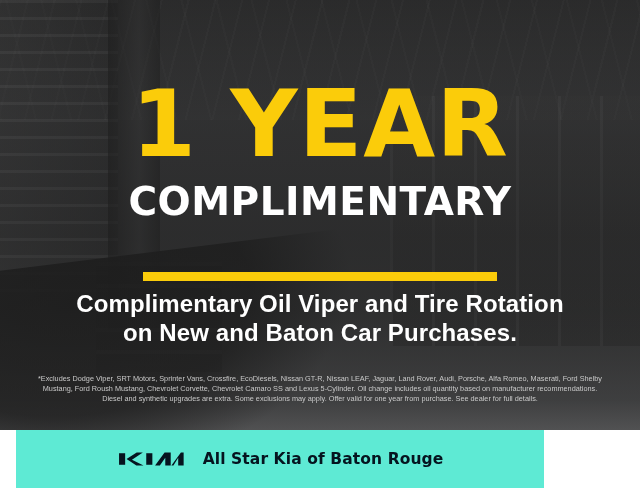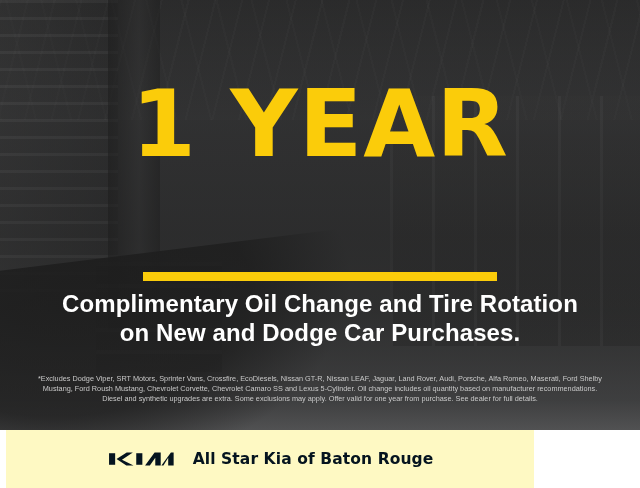--- a/index.html
+++ b/index.html
@@ -159,25 +159,25 @@
     font-family: "Liberation Sans", sans-serif;
     font-size: 7.3px;
     line-height: 10.2px;
     text-align: center;
   }
   .disclaimer div { white-space: nowrap; }
 
   
   .footer {
     position: absolute;
-    left: 6px;
+    left: 16px;
     top: 430px;
     width: 528px;
     height: 58px;
-    background: #fef9c3;
+    background: #5eead4;
     display: flex;
     align-items: center;
     justify-content: center;
   }
   .kia-logo {
     display: block;
     width: 68px;
     height: 22px;
     margin-right: 18px;
   }
@@ -202,27 +202,28 @@
     <div class="photo-column"></div>
     <div class="photo-right-wall"></div>
     <div class="photo-toolbox"></div>
     <div class="photo-car"></div>
     <div class="photo-veil"></div>
 
     <div class="hero-content">
 
       <div class="headline-year">1 YEAR</div>
 
+      <div class="headline-sub line-complimentary">COMPLIMENTARY</div>
 
 
       <div class="divider-bar"></div>
 
       <div class="offer-text">
-        <div>Complimentary Oil Change and Tire Rotation</div>
-        <div>on New and Dodge Car Purchases.</div>
+        <div>Complimentary Oil Viper and Tire Rotation</div>
+        <div>on New and Baton Car Purchases.</div>
       </div>
 
       <div class="disclaimer">
         <div>*Excludes Dodge Viper, SRT Motors, Sprinter Vans, Crossfire, EcoDiesels, Nissan GT-R, Nissan LEAF, Jaguar, Land Rover, Audi, Porsche, Alfa Romeo, Maserati, Ford Shelby</div>
         <div>Mustang, Ford Roush Mustang, Chevrolet Corvette, Chevrolet Camaro SS and Lexus 5-Cylinder. Oil change includes oil quantity based on manufacturer recommendations.</div>
         <div>Diesel and synthetic upgrades are extra. Some exclusions may apply. Offer valid for one year from purchase. See dealer for full details.</div>
       </div>
 
     </div>
   </div>

